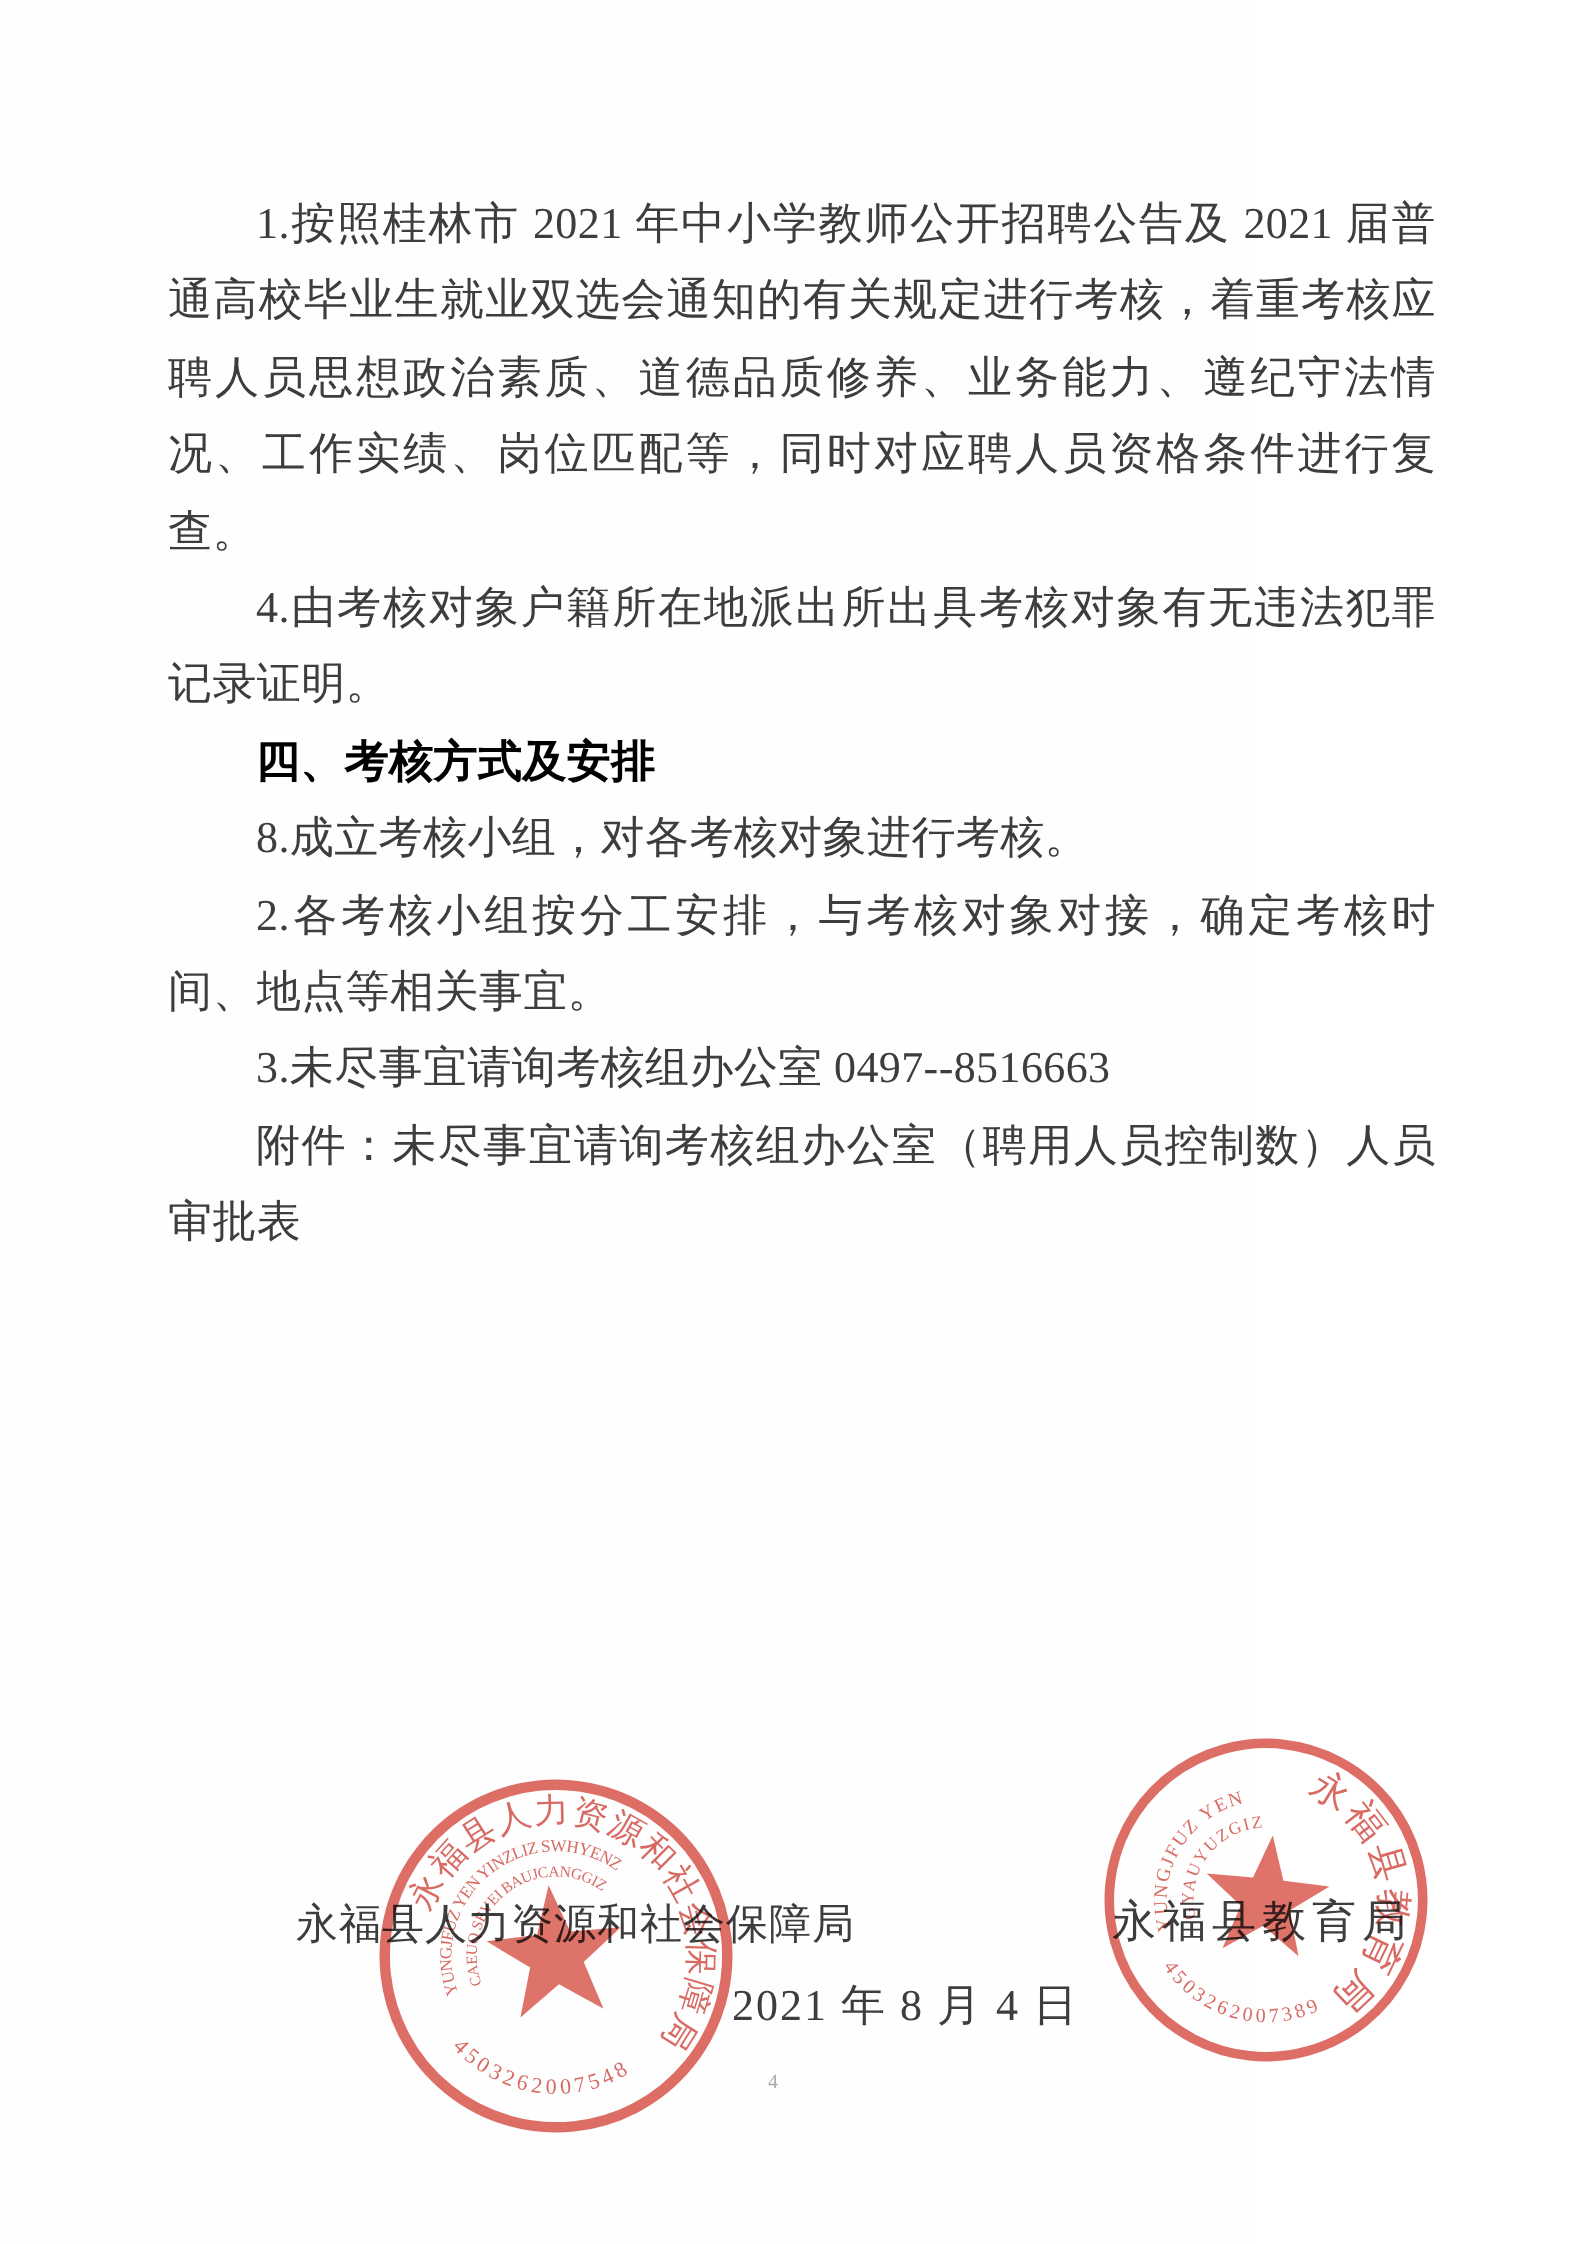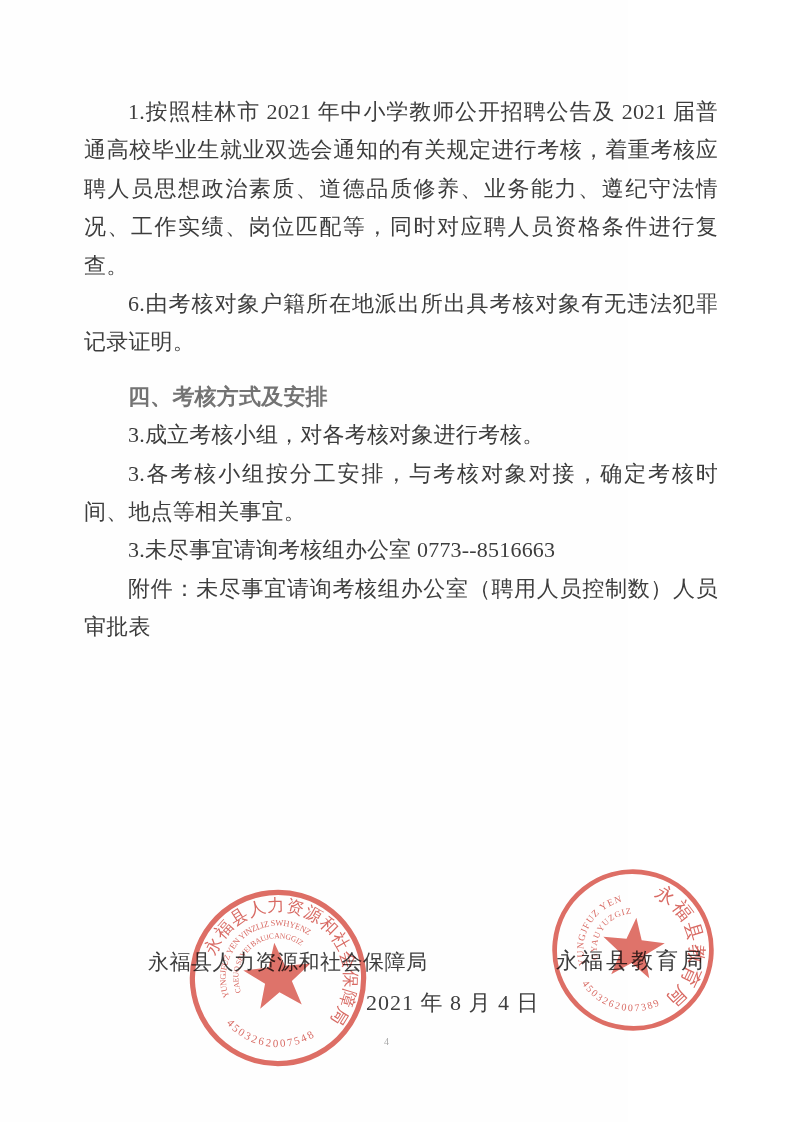--- a/index.html
+++ b/index.html
@@ -25,22 +25,21 @@
     text-align: justify;
     text-justify: inter-ideograph;
   }
   .para {
     margin: 0;
     text-indent: 2em;
     letter-spacing: 0.2px;
   }
   .para.heading {
     font-weight: bold;
-    color: #737373;
-    margin-top: 16px;
+    color: #000000;
   }
   .sig {
     position: absolute;
     color: #3d3d3d;
     font-size: 21px;
     white-space: nowrap;
   }
   .sig-left  { left: 148px; top: 948px; letter-spacing: 0.5px; }
   .sig-right { left: 556px; top: 946px; font-size: 22px; letter-spacing: 3px; }
   .sig-date  { left: 366px; top: 988px; font-size: 22px; letter-spacing: 1px; }
@@ -59,25 +58,25 @@
     font-family: "Liberation Serif", "DejaVu Serif", serif;
   }
 </style>
 </head>
 <body>
 
 <div class="page">
 
   <div class="content">
     <p class="para">1.按照桂林市 2021 年中小学教师公开招聘公告及 2021 届普通高校毕业生就业双选会通知的有关规定进行考核，着重考核应聘人员思想政治素质、道德品质修养、业务能力、遵纪守法情况、工作实绩、岗位匹配等，同时对应聘人员资格条件进行复查。</p>
-    <p class="para">6.由考核对象户籍所在地派出所出具考核对象有无违法犯罪记录证明。</p>
+    <p class="para">4.由考核对象户籍所在地派出所出具考核对象有无违法犯罪记录证明。</p>
     <p class="para heading">四、考核方式及安排</p>
-    <p class="para">3.成立考核小组，对各考核对象进行考核。</p>
-    <p class="para">3.各考核小组按分工安排，与考核对象对接，确定考核时间、地点等相关事宜。</p>
-    <p class="para">3.未尽事宜请询考核组办公室 0773--8516663</p>
+    <p class="para">8.成立考核小组，对各考核对象进行考核。</p>
+    <p class="para">2.各考核小组按分工安排，与考核对象对接，确定考核时间、地点等相关事宜。</p>
+    <p class="para">3.未尽事宜请询考核组办公室 0497--8516663</p>
     <p class="para">附件：未尽事宜请询考核组办公室（聘用人员控制数）人员审批表</p>
   </div>
 
   <div class="sig sig-left">永福县人力资源和社会保障局</div>
   <div class="sig sig-right">永福县教育局</div>
   <div class="sig sig-date">2021 年 8 月 4 日</div>
   <div class="page-num">4</div>
 
   <svg class="seal seal-left" viewBox="0 0 180 180">
     <defs>

